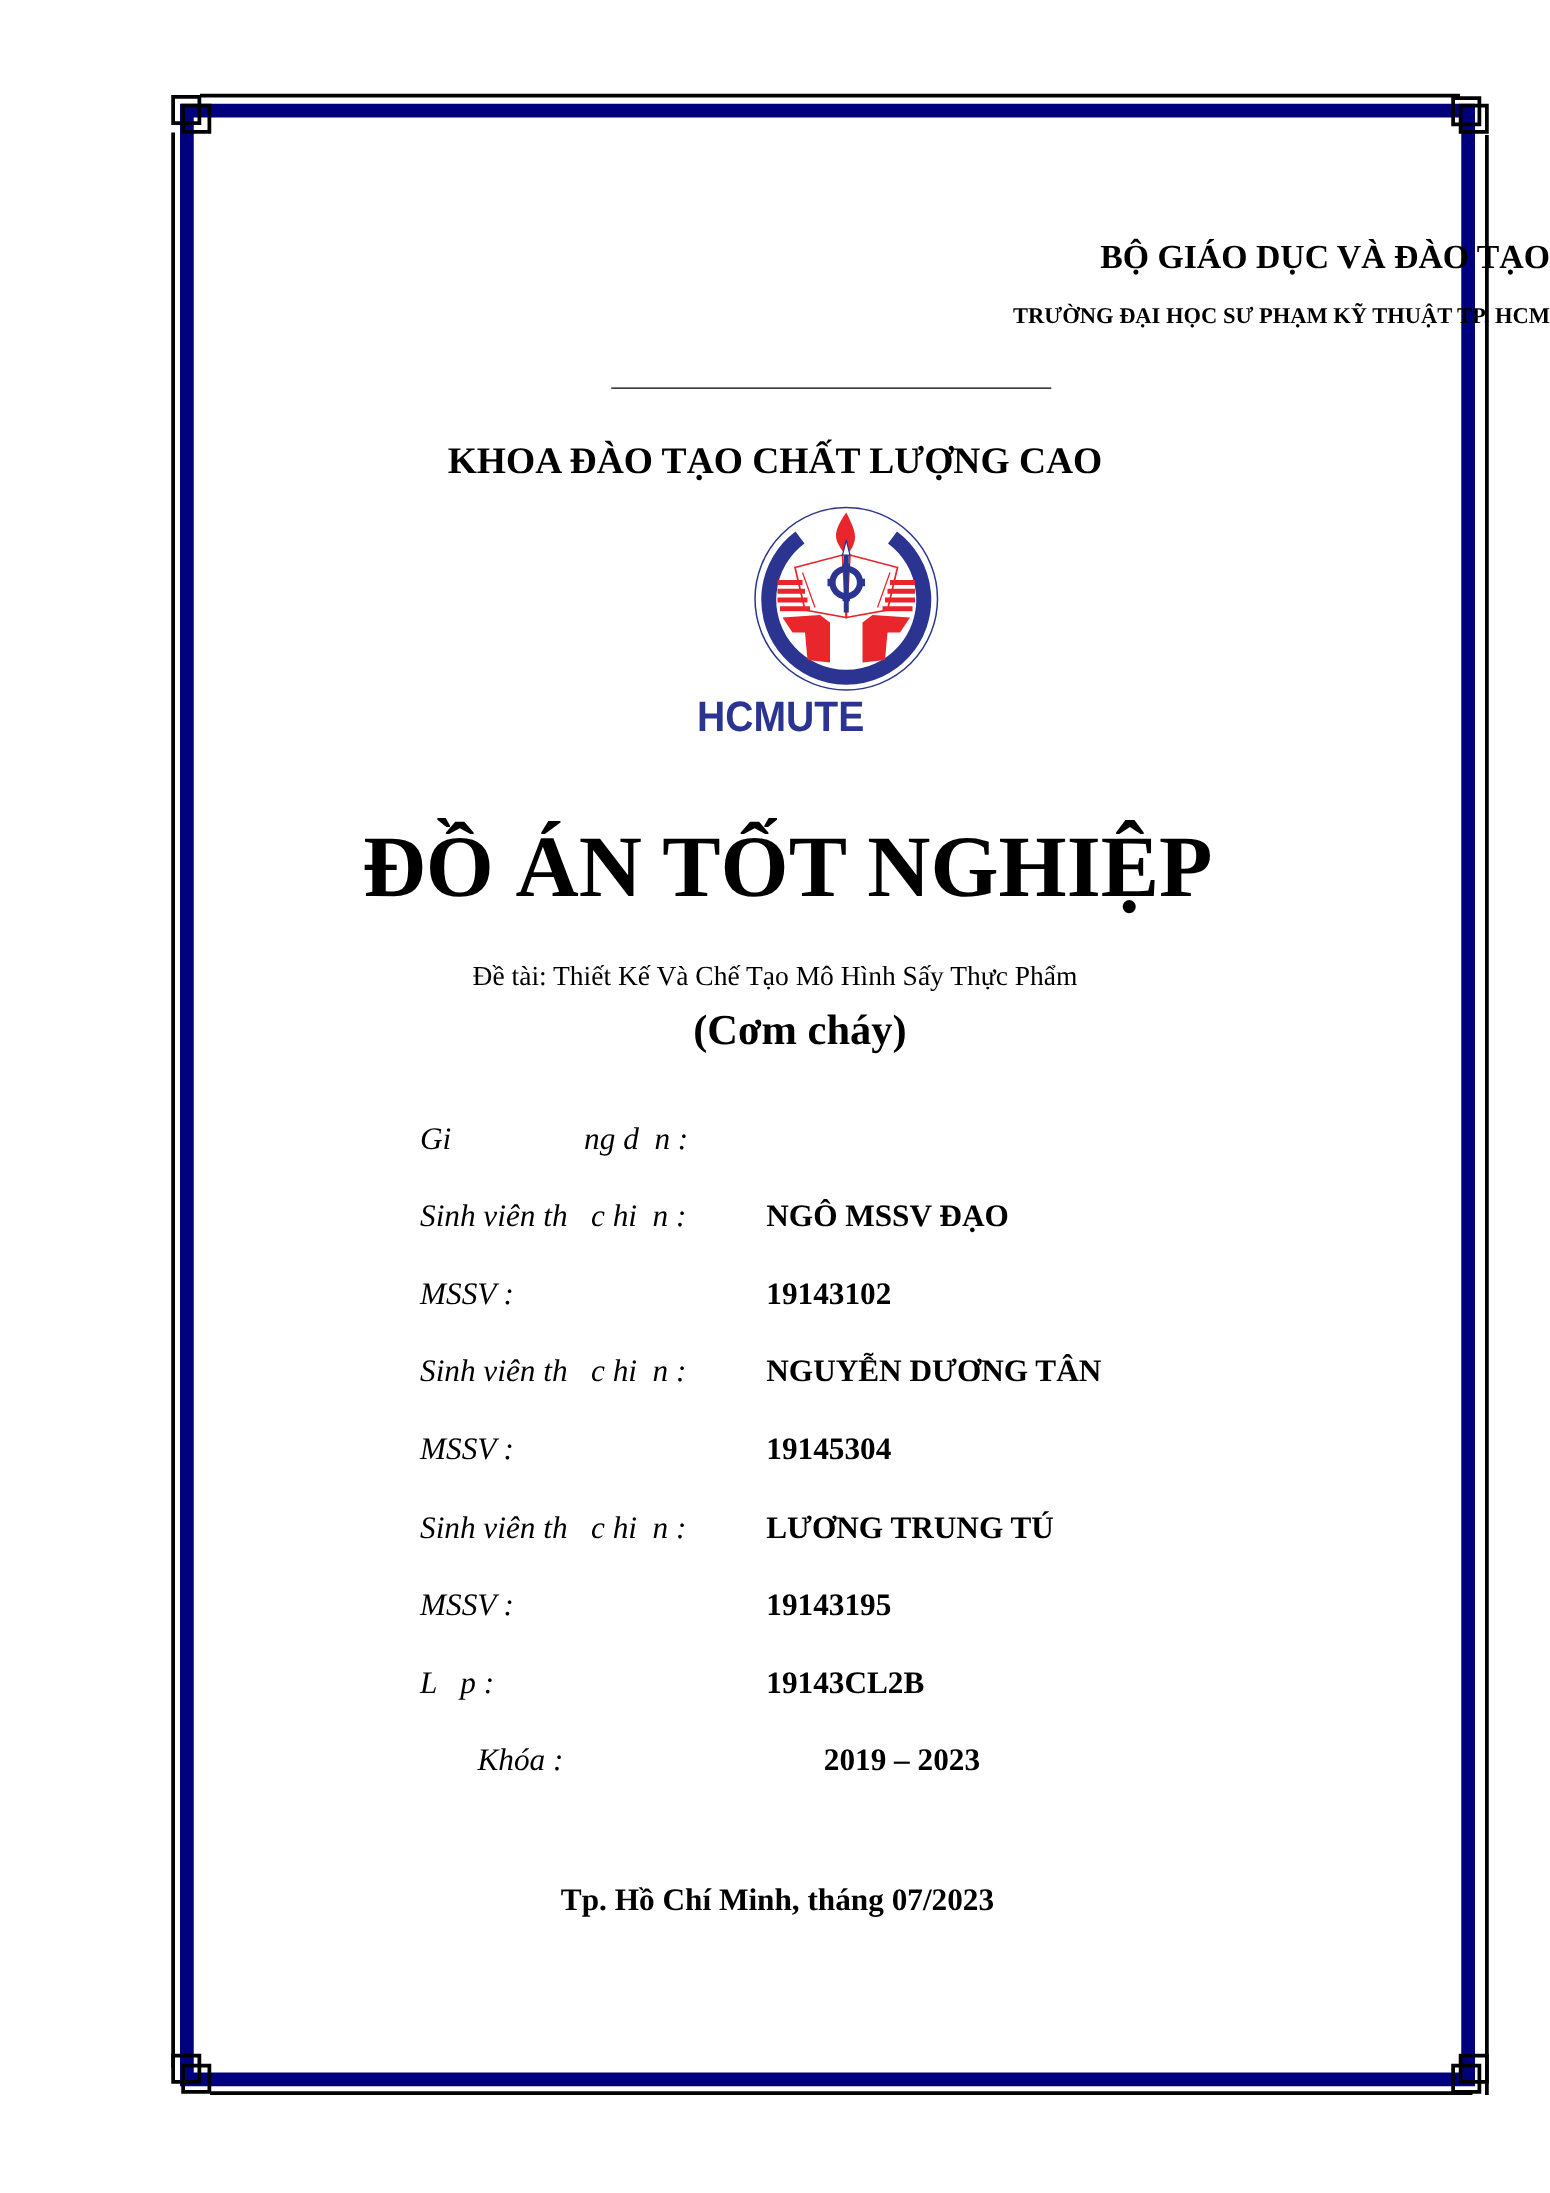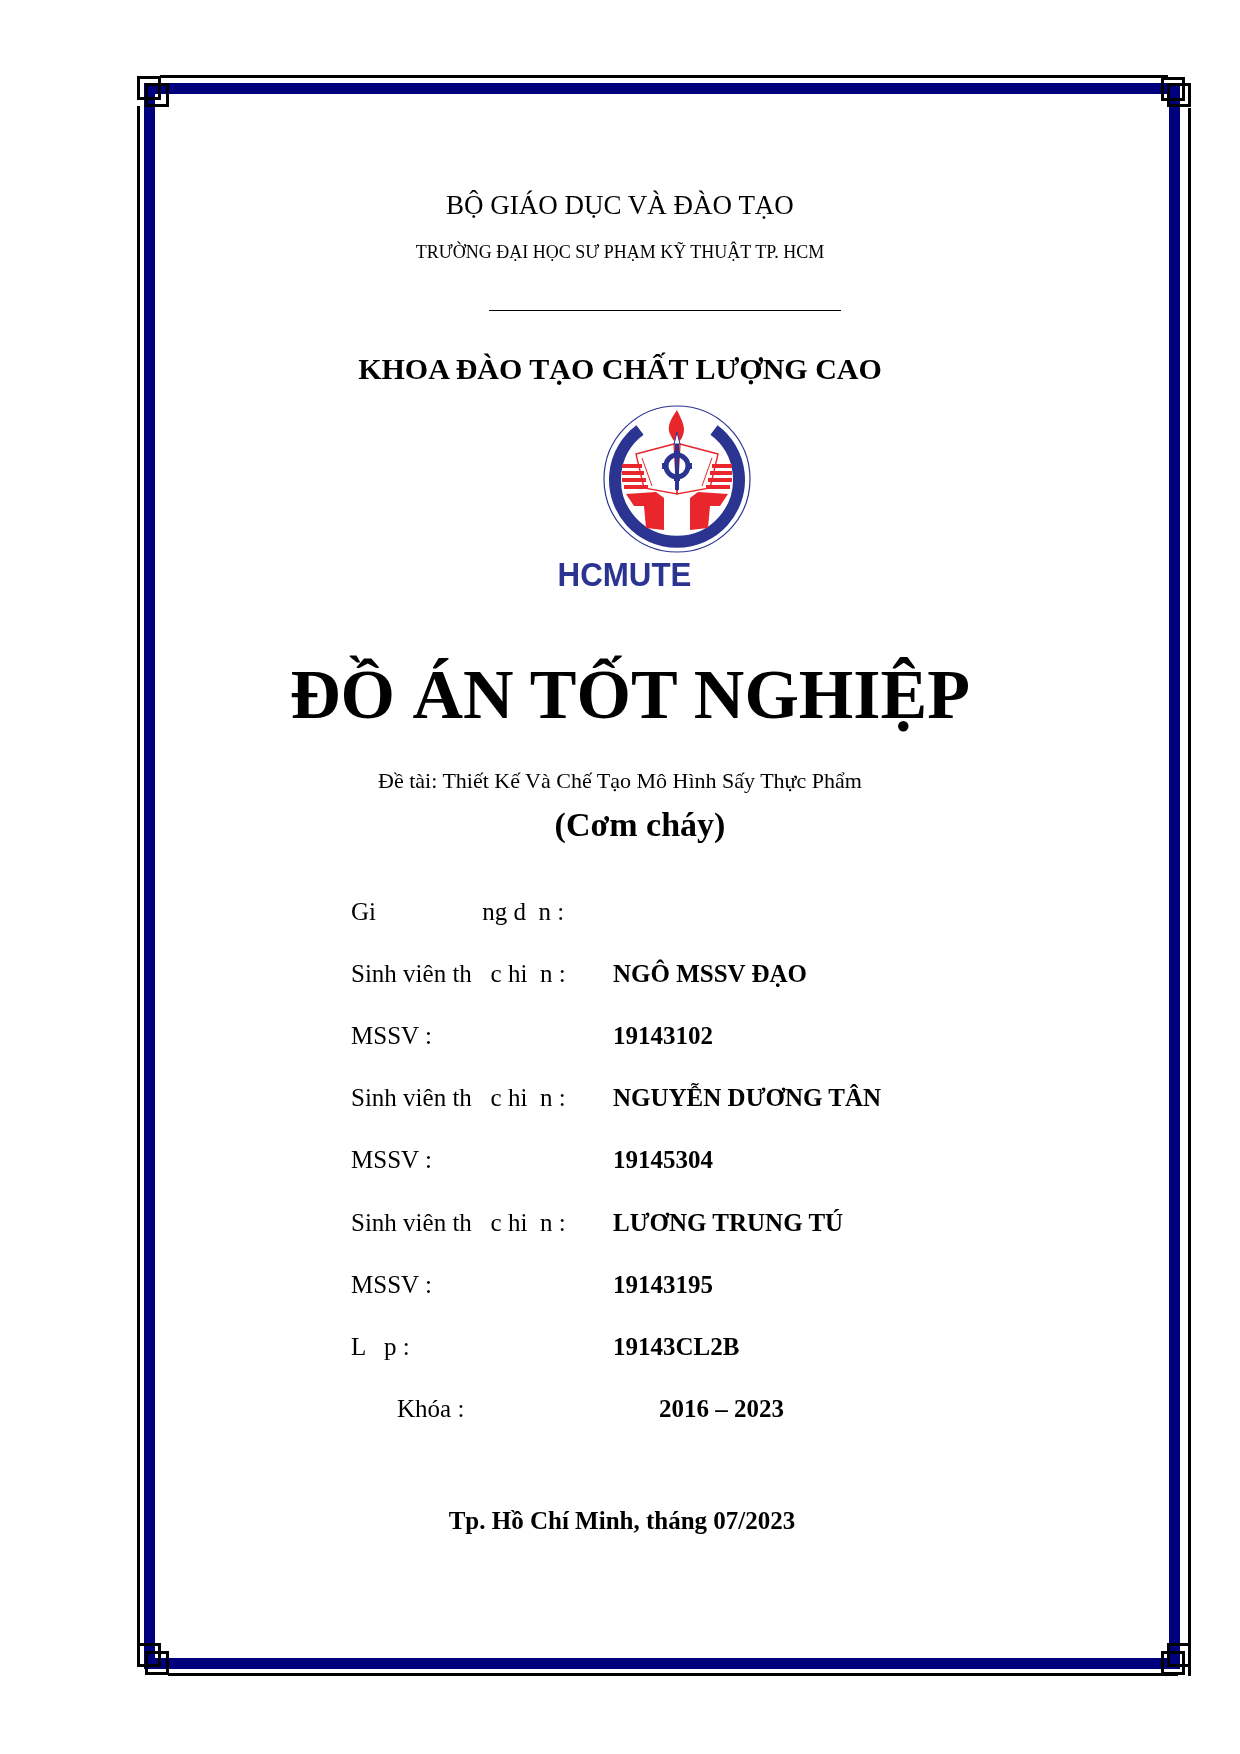--- a/index.html
+++ b/index.html
@@ -4,36 +4,36 @@
 <style>
   html, body { margin: 0; padding: 0; background: #ffffff; }
   body { width: 1240px; height: 1754px; position: relative; overflow: hidden; font-family: "Liberation Serif", "DejaVu Serif", serif; color: #000; }
 
   
   .frame-outer { position: absolute; border: 3px solid #000; box-sizing: border-box; }
   .frame-blue { position: absolute; border: 11px solid #00007f; box-sizing: border-box; }
   .corner { position: absolute; width: 24px; height: 24px; border: 3px solid #000; box-sizing: border-box; background: transparent; }
 
   .center-line { position: absolute; left: 0; width: 1240px; text-align: center; white-space: nowrap; }
-  .hdr { font-weight: normal; font-size: 27px; letter-spacing: 0px; }
+  .hdr { font-weight: bold; font-size: 27px; letter-spacing: 0px; text-align: right; }
   .hdr1 { top: 190px; font-size: 27px; }
   .hdr2 { top: 242px; font-size: 18px; }
   .rule { position: absolute; left: 489px; top: 310px; width: 352px; height: 0; border-top: 1.5px solid #000; }
   .khoa { top: 352px; font-size: 30px; font-weight: bold; }
 
   .logo { position: absolute; left: 600px; top: 402px; width: 154px; height: 154px; }
   .brand { position: absolute; left: 0; width: 1240px; top: 555px; text-align: center; font-family: "Liberation Sans", "DejaVu Sans", sans-serif; font-weight: bold; font-size: 34px; color: #2b3591; letter-spacing: 0px; transform: scaleX(0.92); transform-origin: 676px 0; }
 
   .title { top: 655px; font-size: 70px; font-weight: bold; transform: translateX(10px); }
   .subtitle1 { top: 768px; font-size: 22px; font-weight: normal; transform: translateX(0px); }
   .subtitle2 { top: 806px; font-size: 34px; font-weight: bold; transform: translateX(20px); }
 
   .info { position: absolute; left: 336px; top: 0; width: 700px; }
   .row { position: absolute; left: 0; height: 30px; width: 700px; font-size: 25px; white-space: nowrap; }
-  .row .label { position: absolute; left: 15px; top: 0; font-weight: normal; white-space: pre; }
+  .row .label { position: absolute; left: 0; top: 0; font-weight: normal; white-space: pre; font-style: italic; }
   .row .value { position: absolute; left: 277px; top: 0; font-weight: bold; }
 
   .footer { top: 1507px; font-size: 25px; font-weight: bold; transform: translateX(2px); }
 </style>
 </head>
 <body>
 
 <div>
   <div class="frame-outer" style="left:160px; top:75px; width:1008px; height:0; border-width:3px 0 0 0;"></div>
   <div class="frame-outer" style="left:168px; top:1673px; width:1010px; height:0; border-width:3px 0 0 0;"></div>
@@ -124,17 +124,17 @@
   <div class="row" style="top:1271px;">
     <span class="label">MSSV :</span>
     <span class="value">19143195</span>
   </div>
   <div class="row" style="top:1333px;">
     <span class="label">L   p :</span>
     <span class="value">19143CL2B</span>
   </div>
   <div class="row" style="top:1395px;margin-left:46px;">
     <span class="label">Khóa :</span>
-    <span class="value">2016 – 2023</span>
+    <span class="value">2019 – 2023</span>
   </div>
 </div>
 
 <div class="center-line footer">Tp. Hồ Chí Minh, tháng 07/2023</div>
 
 </body></html>

